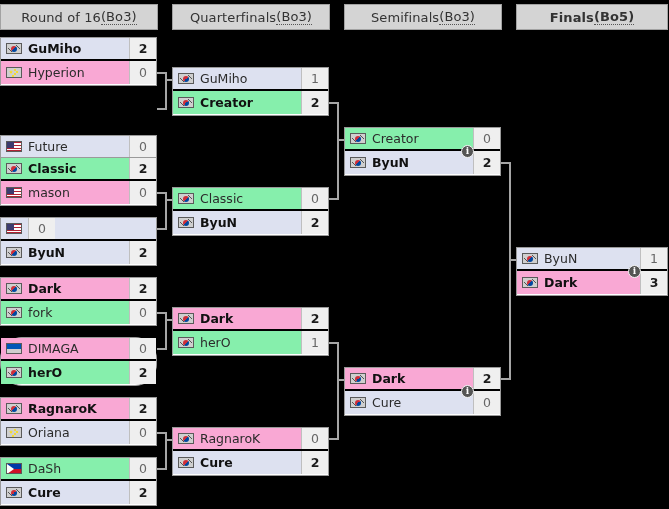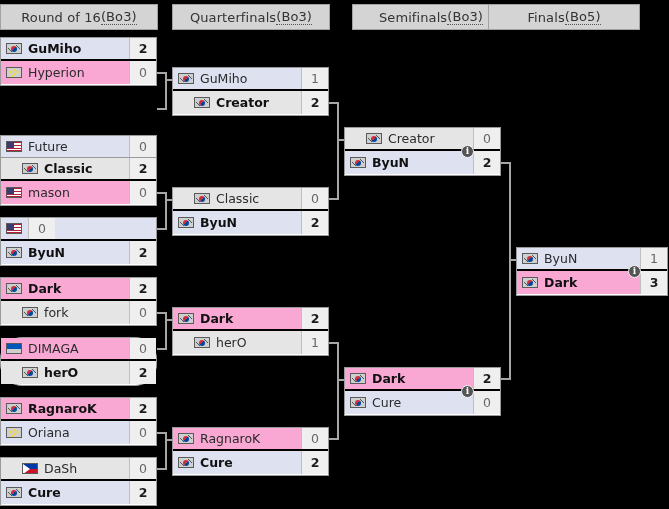--- a/index.html
+++ b/index.html
@@ -75,21 +75,21 @@
     background:#efefef;
     display:flex;align-items:center;justify-content:center;
     font-size:12.5px;
     color:#666666;
     box-sizing:border-box;
   }
   .team.win .score{font-weight:bold;color:#1c1c1c;}
 
   
   .bg-blue{background:#dde1f0;}
-  .bg-green{background:#e5e5e5;padding-left:16px;}
+  .bg-green{background:#86efac;}
   .bg-red{background:#f9a8d4;}
   .bg-blue .score,.bg-green .score,.bg-red .score{background:#efefef;}
 
   
   .flag-kr{background:#ffffff;}
   .flag-kr::before{
     content:"";position:absolute;left:50%;top:50%;
     width:6px;height:6px;margin:-3px 0 0 -3px;border-radius:50%;
     background:linear-gradient(135deg,#cd2e3a 0 50%,#0047a0 50% 100%);
   }
@@ -165,25 +165,25 @@
 
 <div id="bracket">
     <div class="round-header" style="left: 0px; top: 4px; width: 158px;">
       <span>Round of 16 </span>
       <span class="abbr">(Bo3)</span>
     </div>
     <div class="round-header" style="left: 172px; top: 4px; width: 158px;">
       <span>Quarterfinals </span>
       <span class="abbr">(Bo3)</span>
     </div>
-    <div class="round-header" style="left: 352px; top: 4px; width: 158px;">
+    <div class="round-header" style="left: 344px; top: 4px; width: 158px;">
       <span>Semifinals </span>
       <span class="abbr">(Bo3)</span>
     </div>
-    <div class="round-header" style="left: 488px; top: 4px; width: 152px;">
+    <div class="round-header" style="left: 516px; top: 4px; width: 152px; font-weight: bold;">
       <span>Finals </span>
       <span class="abbr">(Bo5)</span>
     </div>
     <div class="match" style="left: 0px; top: 37px; width: 157px; height: 49px;">
       <div class="team bg-blue first win">
         <span class="flag flag-kr"></span>
         <span class="name">GuMiho</span>
         <span class="score">2</span>
       </div>
       <div class="team bg-red">

